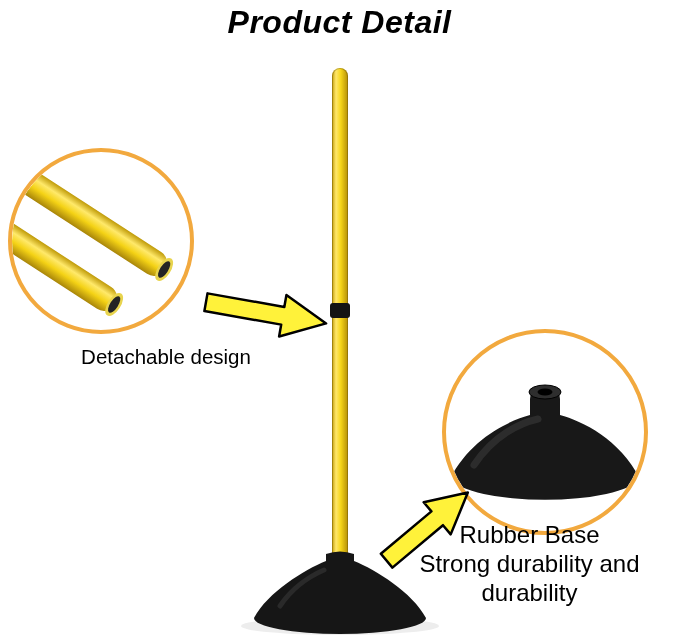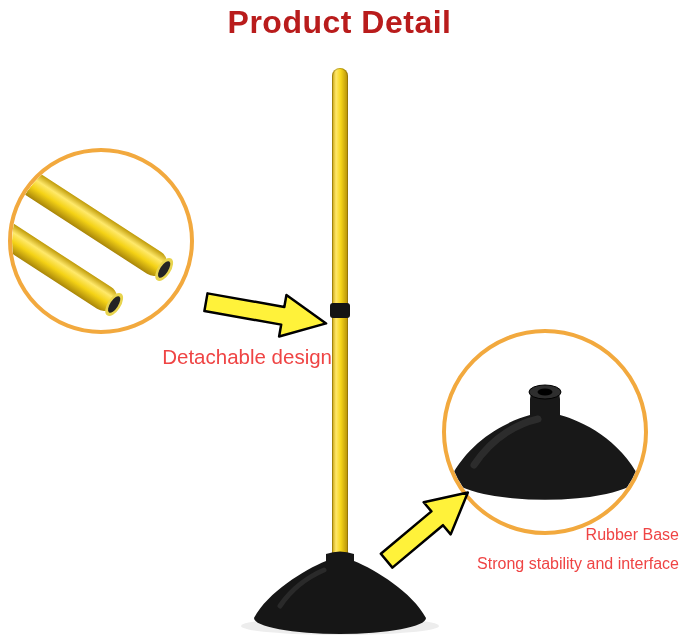--- a/index.html
+++ b/index.html
@@ -2,22 +2,23 @@
 <html><head>
 <meta charset="utf-8">
 <style>
   html,body{margin:0;padding:0;background:#ffffff;}
   .page{
     position:relative;width:679px;height:640px;background:#ffffff;overflow:hidden;
     font-family:"Liberation Sans", sans-serif;color:#111;
   }
   .title{
     position:absolute;top:4px;left:0;width:100%;margin:0;
-    text-align:center;font-size:32px;font-weight:bold;color:#b91c1c;
+    text-align:center;font-size:32px;font-weight:bold;color:#000000;
     letter-spacing:0.5px;
+    font-style:italic;
   }
   
   .pole{
     position:absolute;left:332px;top:68px;width:16px;height:502px;z-index:1;
     background:linear-gradient(to right,#c29c08 0%,#ffe76a 25%,#f6d518 55%,#b38d07 100%);
     border-radius:8px 8px 3px 3px;
     box-shadow:inset 0 0 0 1px rgba(90,70,0,.35);
   }
   .pole-band{
     position:absolute;left:330px;top:303px;width:20px;height:15px;z-index:2;
@@ -30,23 +31,23 @@
     box-sizing:border-box;background:#fff;z-index:3;overflow:hidden;
   }
   .circle-left{left:8px;top:148px;width:186px;height:186px;}
   .circle-right{left:442px;top:329px;width:206px;height:206px;}
   .detail-circle svg{display:block;}
   
   .arrow-svg{position:absolute;z-index:4;}
   .arrow-left{left:203px;top:287px;width:128px;height:52px;transform:rotate(10deg);transform-origin:50% 50%;}
   .arrow-right{left:372px;top:500px;width:112px;height:52px;transform:rotate(-40deg);transform-origin:50% 50%;}
   
-  .caption{position:absolute;text-align:right;color:#ef4444;z-index:3;}
+  .caption{position:absolute;text-align:center;color:#000000;z-index:3;}
   .caption-left{left:0;top:342px;width:332px;font-size:20.5px;line-height:29px;}
-  .caption-right{left:380px;top:520px;width:299px;font-size:16px;line-height:29px;}
+  .caption-right{left:380px;top:520px;width:299px;font-size:24px;line-height:29px;}
 </style>
 </head>
 <body>
 
 <div class="page">
 
   <h1 class="title">Product Detail</h1>
 
   <div class="pole"></div>
   <div class="pole-band"></div>
@@ -108,16 +109,16 @@
   <svg class="arrow-svg arrow-right" viewBox="0 0 112 52" aria-hidden="true">
     <polygon points="2,17 68,17 68,5 108,26 68,47 68,35 2,35" fill="#fff23a" stroke="#000" stroke-width="2.5" stroke-linejoin="round"></polygon>
   </svg>
 
   <div class="caption caption-left">
     <div>Detachable design</div>
   </div>
 
   <div class="caption caption-right">
     <div>Rubber Base</div>
-    <div>Strong stability and interface</div>
+    <div>Strong durability and durability</div>
   </div>
 
 </div>
 
 </body></html>

